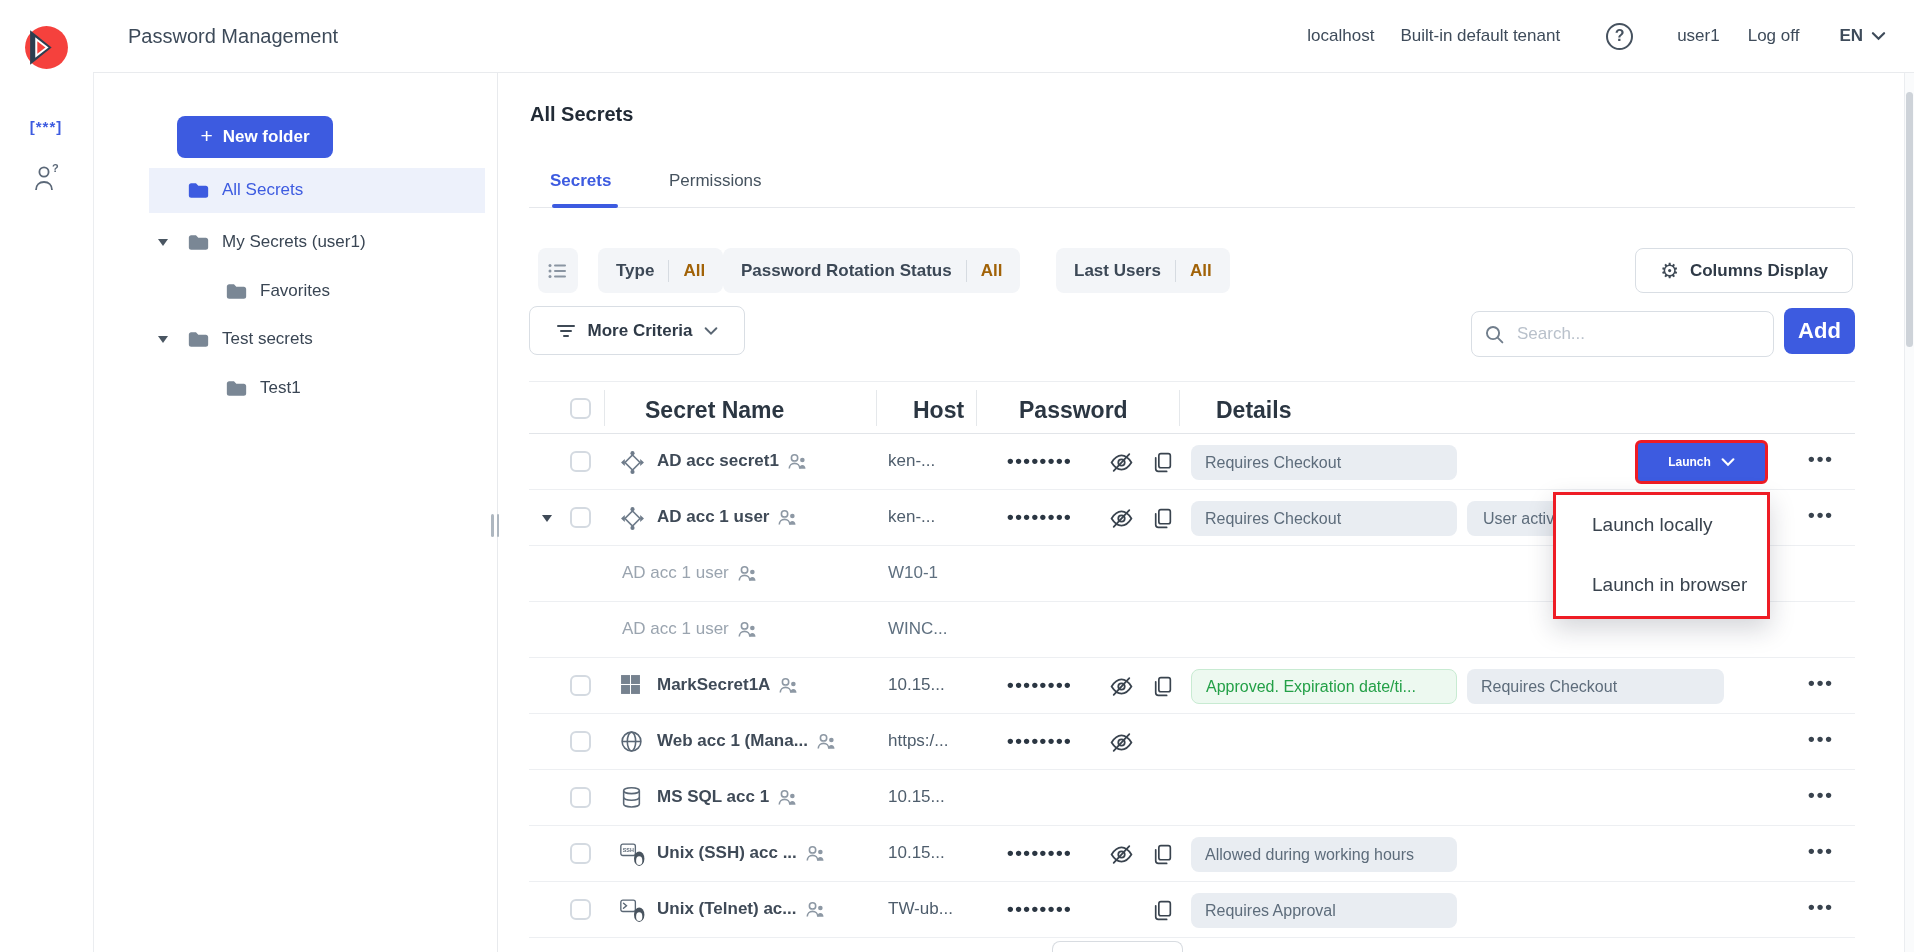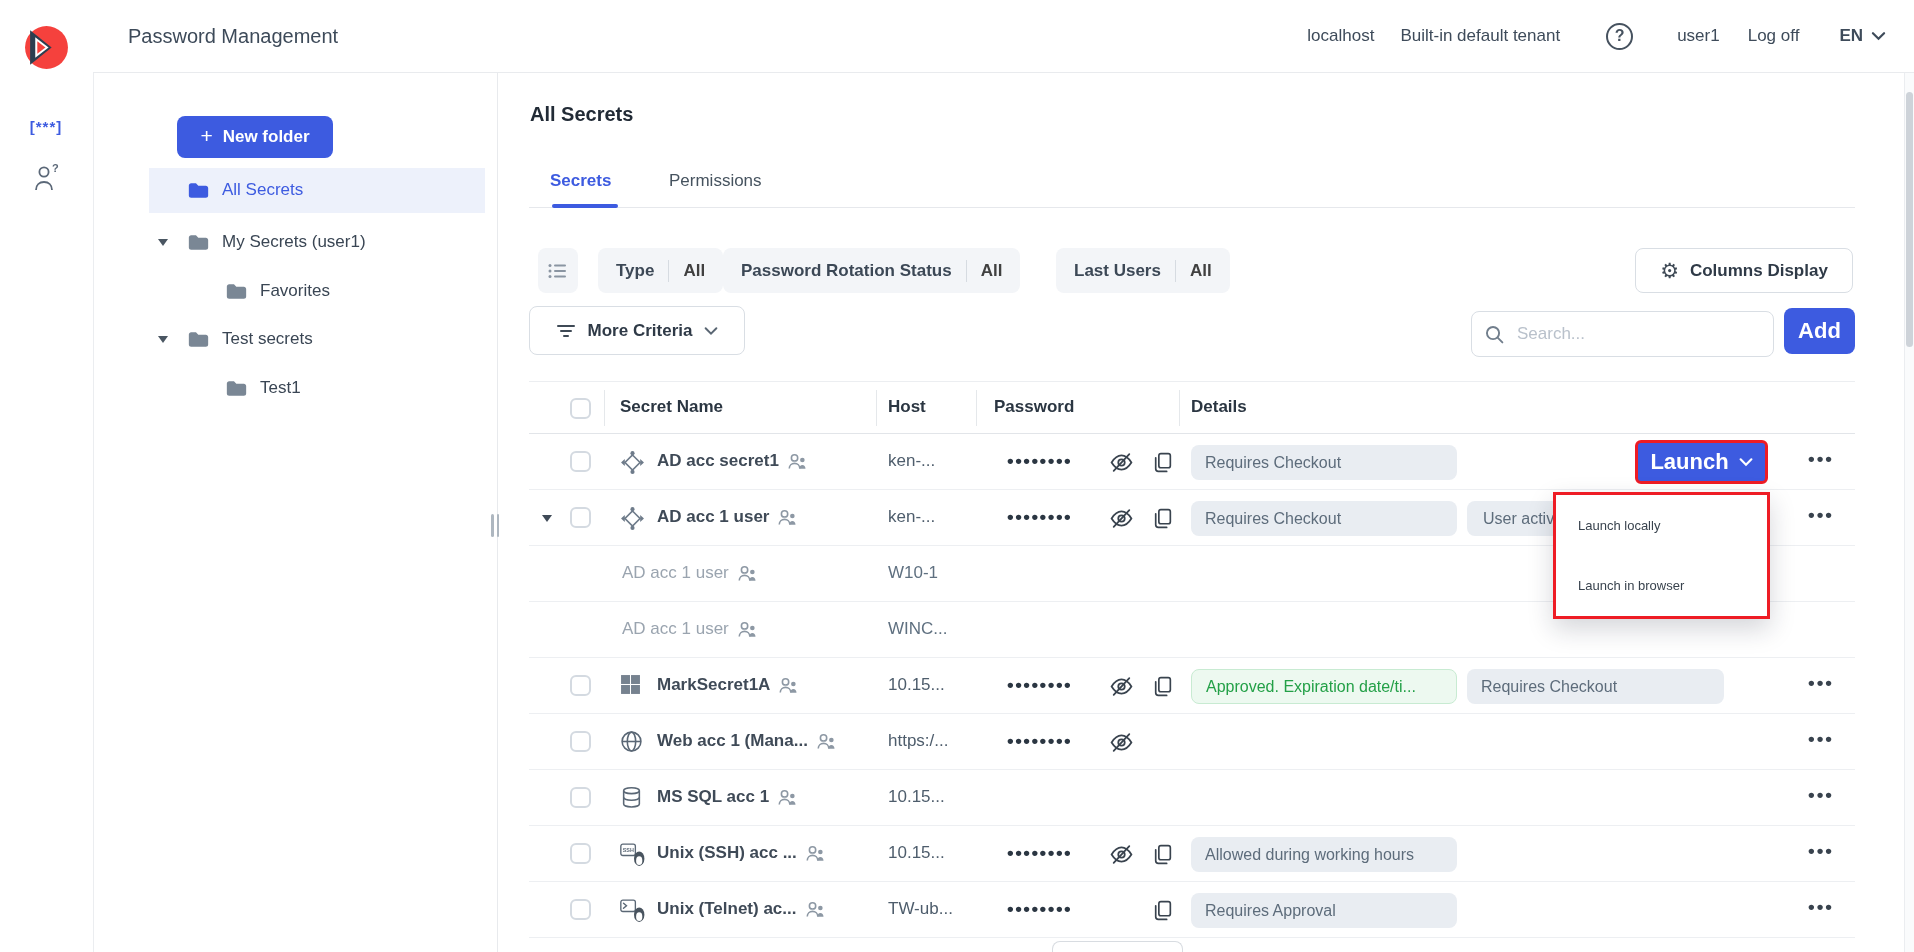--- a/index.html
+++ b/index.html
@@ -56,21 +56,21 @@
   .tab-line{left:0;top:134px;width:1326px;height:1px;background:#e6e8ec;}
   .tab-underline{left:23px;top:131px;width:66px;height:4px;background:#3d5be0;border-radius:2px;}
 
   
   .listview-btn{left:9px;top:175px;width:40px;height:45px;background:#f3f5f8;border-radius:8px;
                 display:flex;align-items:center;justify-content:center;cursor:pointer;}
   .chip{top:175px;height:45px;background:#f3f5f8;border-radius:8px;display:flex;align-items:center;
         padding:0 18px;font-size:17px;cursor:pointer;box-sizing:border-box;}
   .chip .lbl{color:#3c4856;font-weight:600;}
   .chip .sep{width:1px;height:22px;background:#d6dbe1;margin:0 14px;}
-  .chip .val{color:#404040;font-weight:600;}
+  .chip .val{color:#a16207;font-weight:600;}
   .chip-type{left:69px;}
   .chip-prs{left:194px;}
   .chip-users{left:527px;}
   .btn-columns{left:1106px;top:175px;width:218px;height:45px;border:1px solid #d9dee4;border-radius:8px;
                background:#fff;display:flex;align-items:center;justify-content:center;gap:11px;
                font-size:17px;font-weight:600;color:#2f3a47;cursor:pointer;box-sizing:border-box;}
   .gear{font-size:21px;line-height:1;color:#3f4a56;font-weight:400;}
 
   .btn-morecriteria{left:0;top:233px;width:216px;height:49px;border:1px solid #d9dee4;border-radius:8px;
                     background:#fff;display:flex;align-items:center;justify-content:center;gap:12px;
@@ -79,21 +79,21 @@
               background:#fff;display:flex;align-items:center;padding:0 12px;box-sizing:border-box;}
   .search-box input{border:none;outline:none;font-size:17px;color:#3c4856;width:100%;margin-left:10px;
                     font-family:"Liberation Sans",sans-serif;}
   .search-box input::placeholder{color:#b9c1cb;}
   .btn-add{left:1255px;top:235px;width:71px;height:46px;border-radius:8px;background:#3d5be0;color:#fff;
            font-size:22px;font-weight:600;display:flex;align-items:center;justify-content:center;cursor:pointer;}
 
   
   .thead{left:0;top:308px;width:1326px;height:53px;border-top:1px solid #eceef1;
          border-bottom:1px solid #e2e5e9;box-sizing:border-box;}
-  .th{position:absolute;top:15px;font-size:17px;font-weight:700;color:#2b3642;}
+  .th{position:absolute;top:15px;font-size:23px;font-weight:700;color:#2b3642;margin-left:25px;}
   .th-name{left:91px;} .th-host{left:359px;} .th-pass{left:465px;} .th-details{left:662px;}
   .th-div{position:absolute;top:8px;width:1px;height:36px;background:#e5e8eb;}
   .rows{left:0;top:361px;width:1326px;}
   .trow{position:relative;width:1326px;height:56px;border-bottom:1px solid #edeff2;box-sizing:border-box;background:#fff;}
   .checkbox{position:absolute;left:41px;top:17px;width:21px;height:21px;border:2px solid #d4dae1;
             border-radius:6px;background:#fff;box-sizing:border-box;cursor:pointer;}
   .row-caret{position:absolute;left:13px;top:25px;width:0;height:0;cursor:pointer;
              border-left:5.5px solid transparent;border-right:5.5px solid transparent;border-top:7px solid #3f4a57;}
   .cell-icon{position:absolute;left:91px;top:16px;}
   .cell-name{position:absolute;left:128px;top:17px;font-size:17px;font-weight:600;color:#3f4a57;
@@ -104,29 +104,29 @@
   .pass-dots{position:absolute;left:478px;top:16px;font-size:19px;letter-spacing:1.5px;color:#2b3642;font-weight:700;}
   .ic-eye{position:absolute;left:580px;top:16px;cursor:pointer;}
   .ic-copy{position:absolute;left:622px;top:17px;cursor:pointer;}
   .badge{position:absolute;top:11px;height:35px;line-height:35px;border-radius:8px;background:#e9edf2;
          color:#5d6c7b;font-size:16px;padding:0 14px;box-sizing:border-box;overflow:hidden;white-space:nowrap;}
   .badge.b1{left:662px;width:266px;}
   .badge.b2{left:938px;width:257px;}
   .badge.clip{width:170px;padding-left:16px;}
   .badge.green{background:#edf9f0;color:#23a047;border:1px solid #c8ebd2;line-height:33px;}
   .btn-launch{position:absolute;left:1106px;top:6px;width:133px;height:44px;background:#3d5be0;
-              border:3px solid #ee1c25;border-radius:6px;box-sizing:border-box;color:#fff;font-size:22px;
+              border:3px solid #ee1c25;border-radius:6px;box-sizing:border-box;color:#fff;font-size:12px;
               font-weight:600;display:flex;align-items:center;justify-content:center;gap:10px;cursor:pointer;}
   .btn-more{position:absolute;left:1270px;top:14px;width:44px;text-align:center;font-size:19px;
             letter-spacing:2px;color:#39434e;font-weight:700;cursor:pointer;}
 
   
   .launch-menu{left:1553px;top:492px;width:217px;height:127px;background:#fff;border:3px solid #ee1c25;
                box-sizing:border-box;box-shadow:0 10px 24px rgba(20,30,50,.18);z-index:60;}
-  .launch-item{height:60px;display:flex;align-items:center;padding-left:22px;font-size:13px;
+  .launch-item{height:60px;display:flex;align-items:center;padding-left:36px;font-size:19px;
                color:#39434e;cursor:pointer;}
 
   .partial-box{left:1052px;top:941px;width:129px;height:11px;border:1px solid #d8dce1;border-bottom:none;
                border-radius:8px 8px 0 0;background:#fff;z-index:5;}
 
   
   .scroll-track{left:1904px;top:73px;width:10px;height:879px;background:#fafbfc;border-left:1px solid #ebedf0;box-sizing:border-box;}
   .scroll-thumb{left:1906px;top:92px;width:7px;height:255px;background:#ced3d9;border-radius:4px;}
 </style>
 </head>

